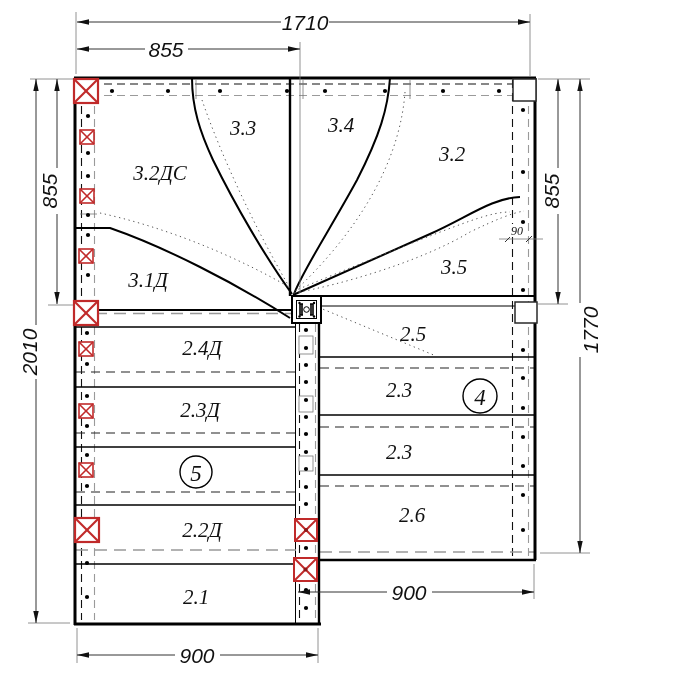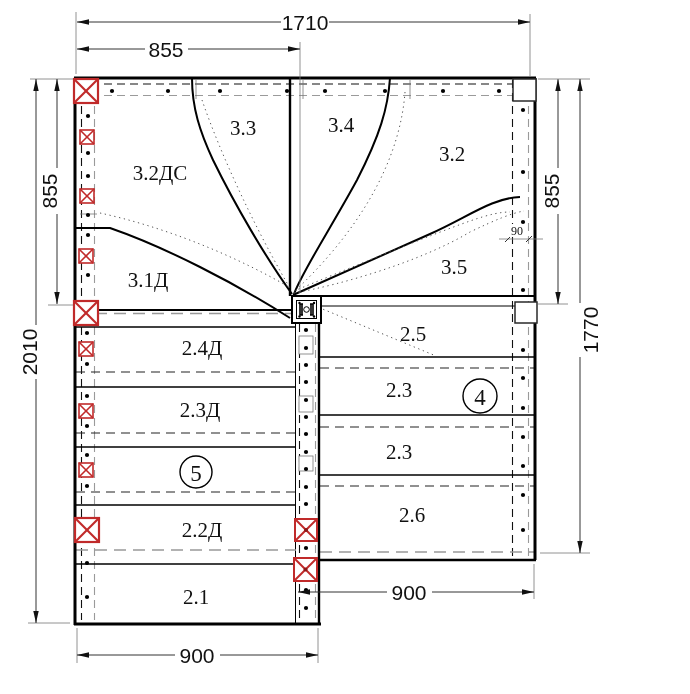--- a/index.html
+++ b/index.html
@@ -1,16 +1,16 @@
 <!DOCTYPE html>
 <html><head>
 <meta charset="utf-8">
 <style>
   html,body{margin:0;padding:0;background:#fff;}
-  .page{width:690px;height:694px;background:#fff;position:relative;overflow:hidden;}
+  .page{width:690px;height:694px;background:#fff;position:relative;overflow:hidden;font-style:italic;}
   svg{display:block;}
   
   .w3{stroke:#000;stroke-width:3;fill:none}
   .w25{stroke:#000;stroke-width:2.4;fill:none}
   .w2{stroke:#000;stroke-width:2;fill:none}
   .w15{stroke:#000;stroke-width:1.4;fill:none}
   .thin{stroke:#000;stroke-width:1;fill:none}
   .bdash{stroke:#111;stroke-width:1.1;stroke-dasharray:8 5;fill:none}
   .bdashg{stroke:#9a9a9a;stroke-width:1.1;stroke-dasharray:8 5;fill:none}
   .tdash{stroke:#222;stroke-width:1.1;stroke-dasharray:9 6;fill:none}

